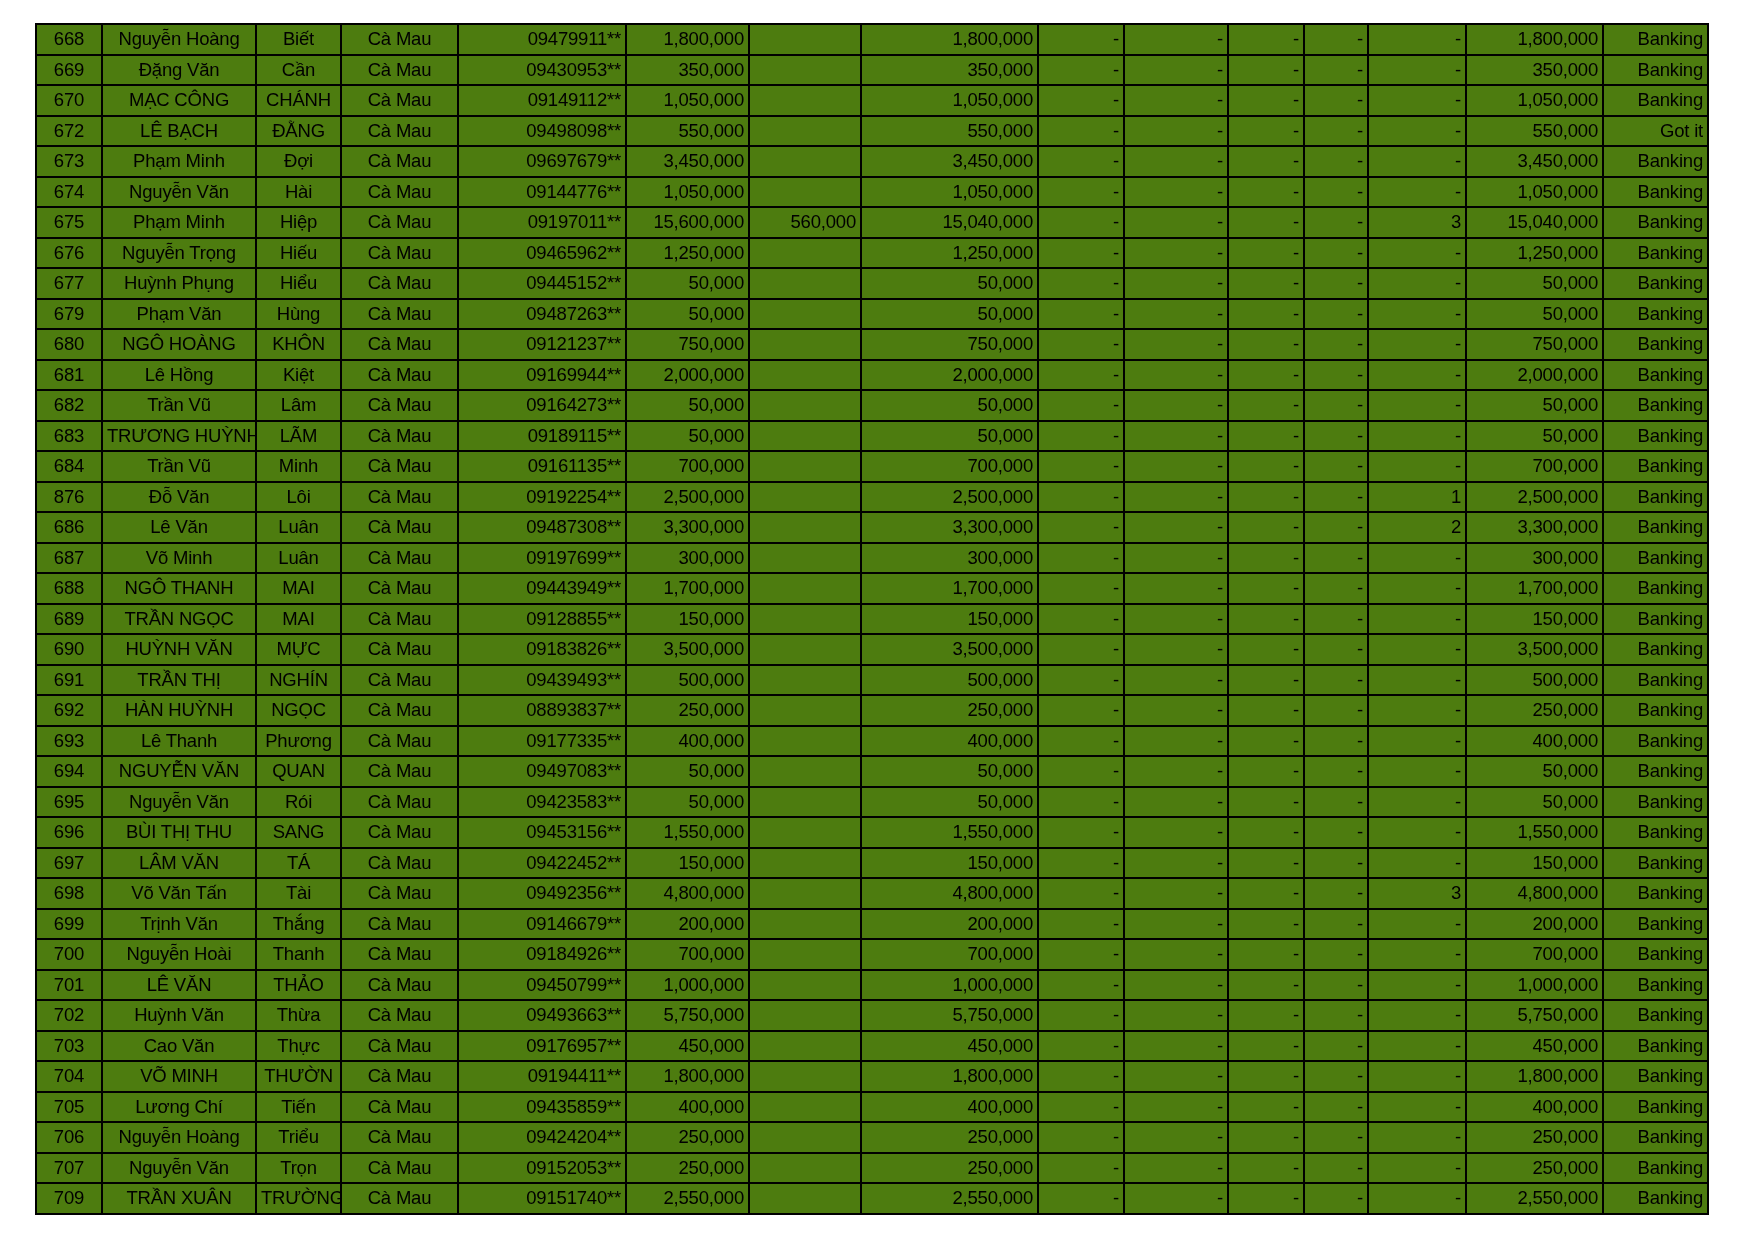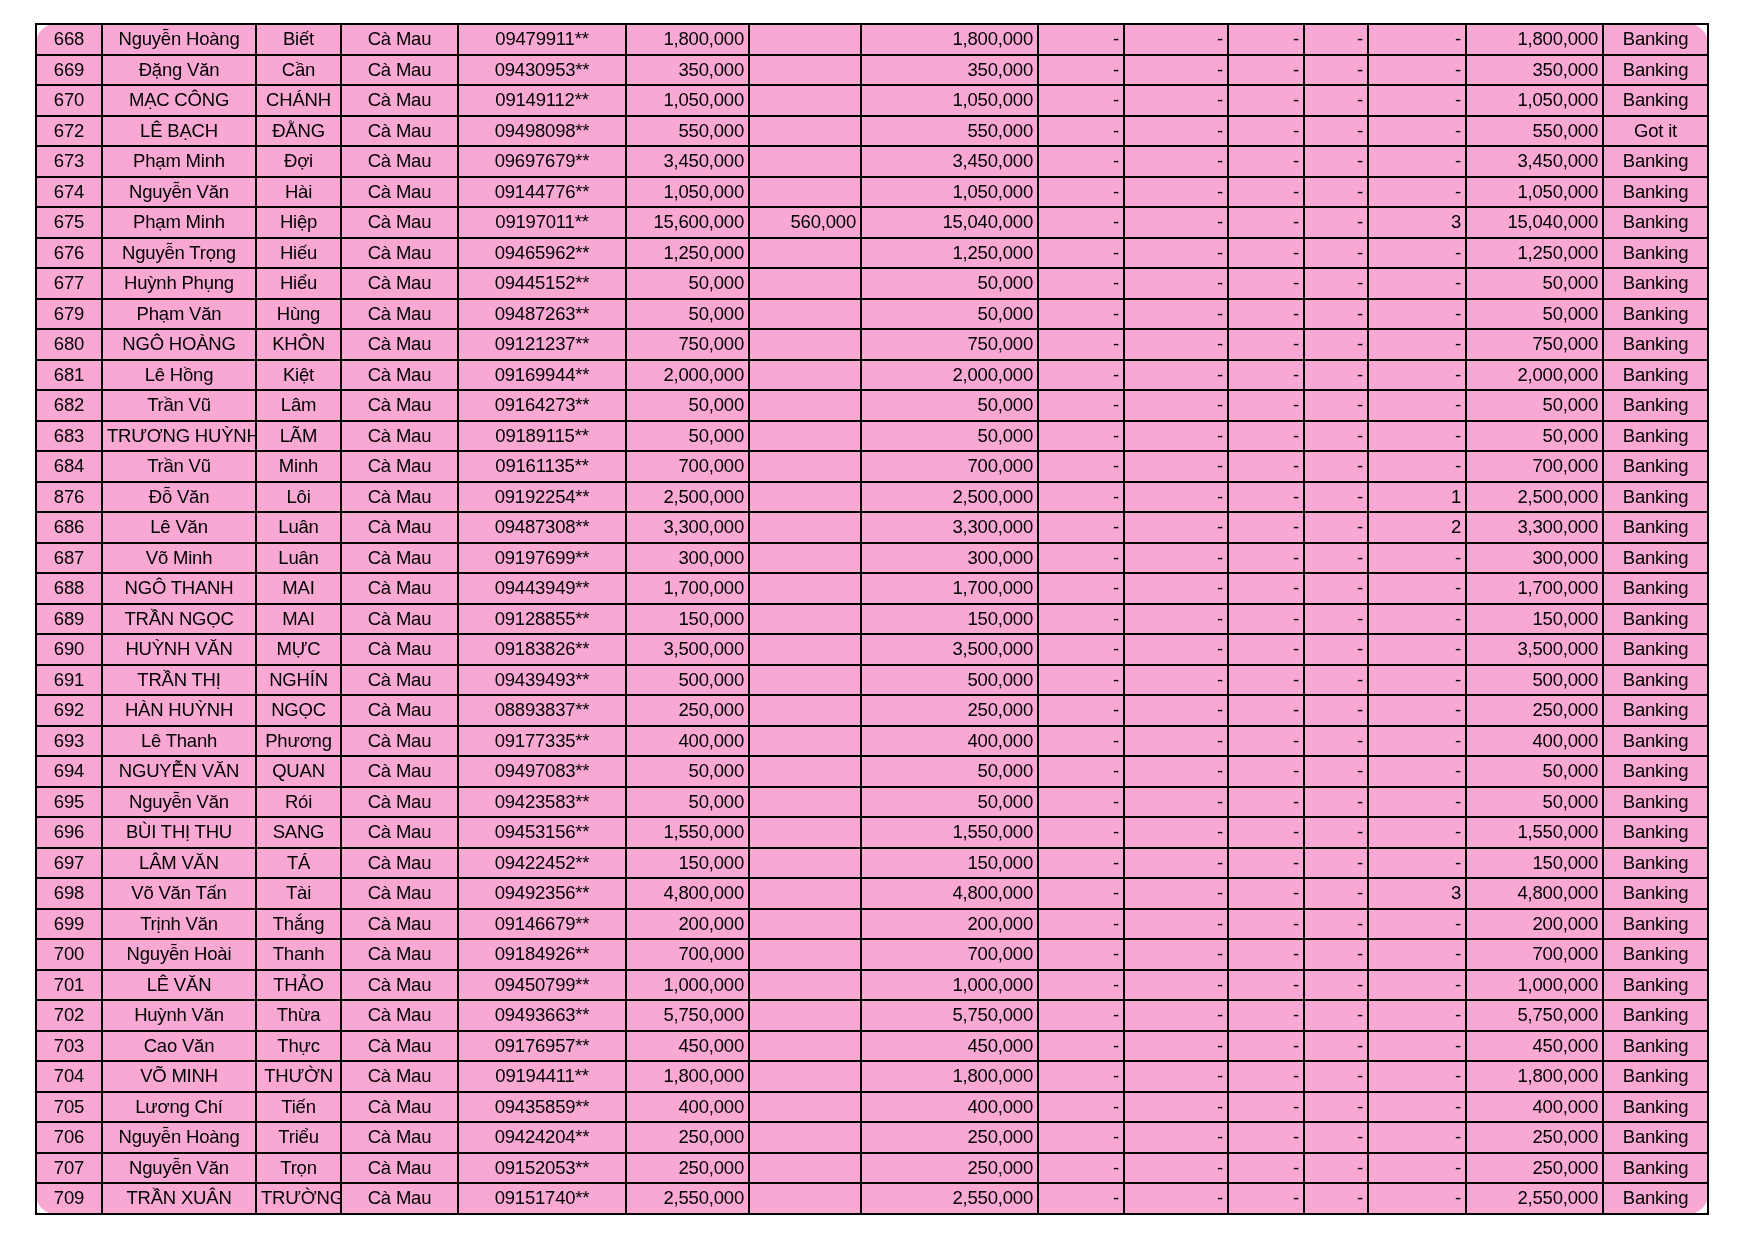--- a/index.html
+++ b/index.html
@@ -14,22 +14,21 @@
   .sheet{
     position:absolute;
     left:35px;
     top:23px;
   }
   table.grid{
     border-collapse:collapse;
     table-layout:fixed;
     width:1672px;
     height:1192px;
-    background:#f9a8d4;
-    border-radius:23px;
+    background:#4d7c0f;
   }
   table.grid td{
     border:2px solid #000000;
     font-size:18.5px;
     line-height:1;
     color:#000000;
     padding:0 4px;
     white-space:nowrap;
     overflow:hidden;
     vertical-align:middle;
@@ -46,25 +45,25 @@
   col.w-amt3{width:177px}
   col.w-da{width:86px}
   col.w-db{width:104px}
   col.w-dc{width:76px}
   col.w-dd{width:64px}
   col.w-cnt{width:98px}
   col.w-amt4{width:137px}
   col.w-status{width:105px}
   
   .a-center{text-align:center}
-  .a-left{text-align:center;padding-left:5px}
+  .a-left{text-align:right;padding-left:5px}
   .a-right{text-align:right;padding-right:8px}
   .a-dash{text-align:right;padding-right:17px}
   .a-num{text-align:right;padding-right:15px}
-  .a-status{text-align:center;padding-left:8px}
+  .a-status{text-align:right;padding-left:8px}
 </style>
 </head>
 <body>
 
 <div class="sheet">
   <table class="grid">
     <colgroup>
       <col class="w-no">
         <col class="w-first">
         <col class="w-last">

